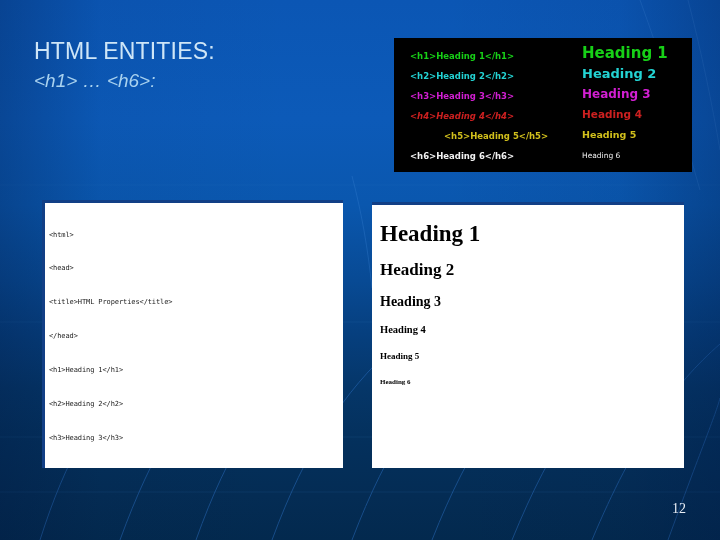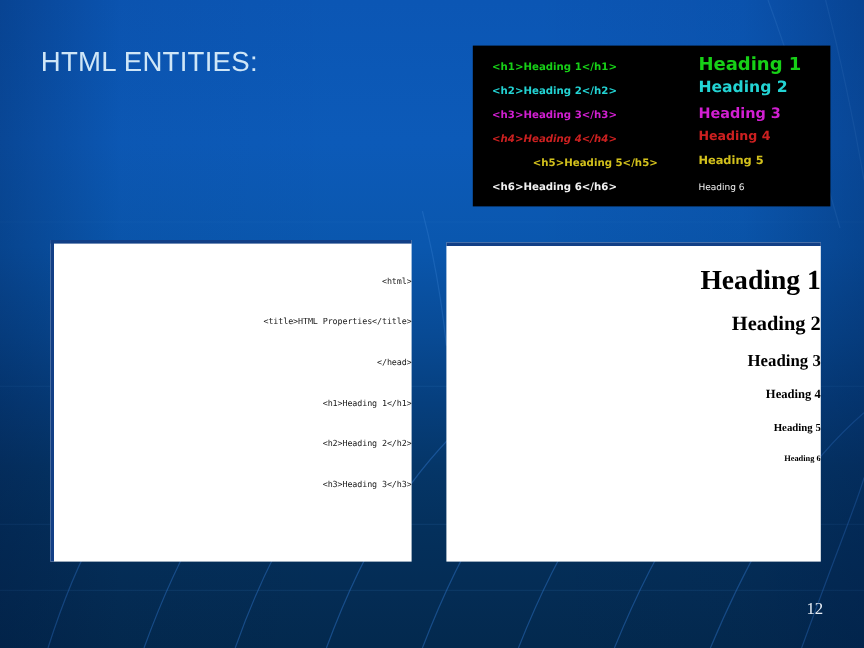--- a/index.html
+++ b/index.html
@@ -129,21 +129,20 @@
   .bp-out.r4 { font-size: 10.5px;line-height: 20px; }
   .bp-out.r5 { font-size: 9.5px; line-height: 21px; }
   .bp-out.r6 { font-size: 7.5px; line-height: 21px; font-weight: normal;}
 
   
   .white-panel {
     position: absolute;
     background: #ffffff;
     box-sizing: border-box;
     overflow: hidden;
-    text-align: right;
   }
   #code-panel {
     left: 42px;
     top: 200px;
     width: 301px;
     height: 268px;
     border-top: 3px solid #123f86;
     border-left: 3px solid #123f86;
   }
   #render-panel {
@@ -229,20 +228,21 @@
       <line x1="0" y1="322" x2="720" y2="322"></line>
       <line x1="0" y1="437" x2="720" y2="437"></line>
       <line x1="0" y1="492" x2="720" y2="492"></line>
     </g>
   </svg>
 
   <div id="bg-sheen"></div>
 
   <div id="title-block">
     <div class="title-line1">HTML ENTITIES:</div>
+    <div class="title-line2">&lt;h1&gt; … &lt;h6&gt;:</div>
   </div>
 
   <div id="black-panel">
     <div class="bp-inner">
       <div class="bp-col-left">
         <div class="bp-src" style="color: rgb(23, 208, 23);">&lt;h1&gt;Heading 1&lt;/h1&gt;</div>
         <div class="bp-src" style="color: rgb(35, 211, 211);">&lt;h2&gt;Heading 2&lt;/h2&gt;</div>
         <div class="bp-src" style="color: rgb(210, 31, 210);">&lt;h3&gt;Heading 3&lt;/h3&gt;</div>
         <div class="bp-src" style="color: rgb(204, 32, 32); font-style: italic;">&lt;h4&gt;Heading 4&lt;/h4&gt;</div>
         <div class="bp-src" style="color: rgb(210, 192, 28); margin-left: 34px;">&lt;h5&gt;Heading 5&lt;/h5&gt;</div>
@@ -255,20 +255,21 @@
         <div class="bp-out r4" style="color: rgb(204, 32, 32);">Heading 4</div>
         <div class="bp-out r5" style="color: rgb(210, 192, 28);">Heading 5</div>
         <div class="bp-out r6" style="color: rgb(242, 242, 242);">Heading 6</div>
       </div>
     </div>
   </div>
 
   <div id="code-panel" class="white-panel">
     <div id="code-listing">
       <div>&lt;html&gt;</div>
+      <div>&lt;head&gt;</div>
       <div>&lt;title&gt;HTML Properties&lt;/title&gt;</div>
       <div>&lt;/head&gt;</div>
       <div>&lt;h1&gt;Heading 1&lt;/h1&gt;</div>
       <div>&lt;h2&gt;Heading 2&lt;/h2&gt;</div>
       <div>&lt;h3&gt;Heading 3&lt;/h3&gt;</div>
       
       
       
       
       

